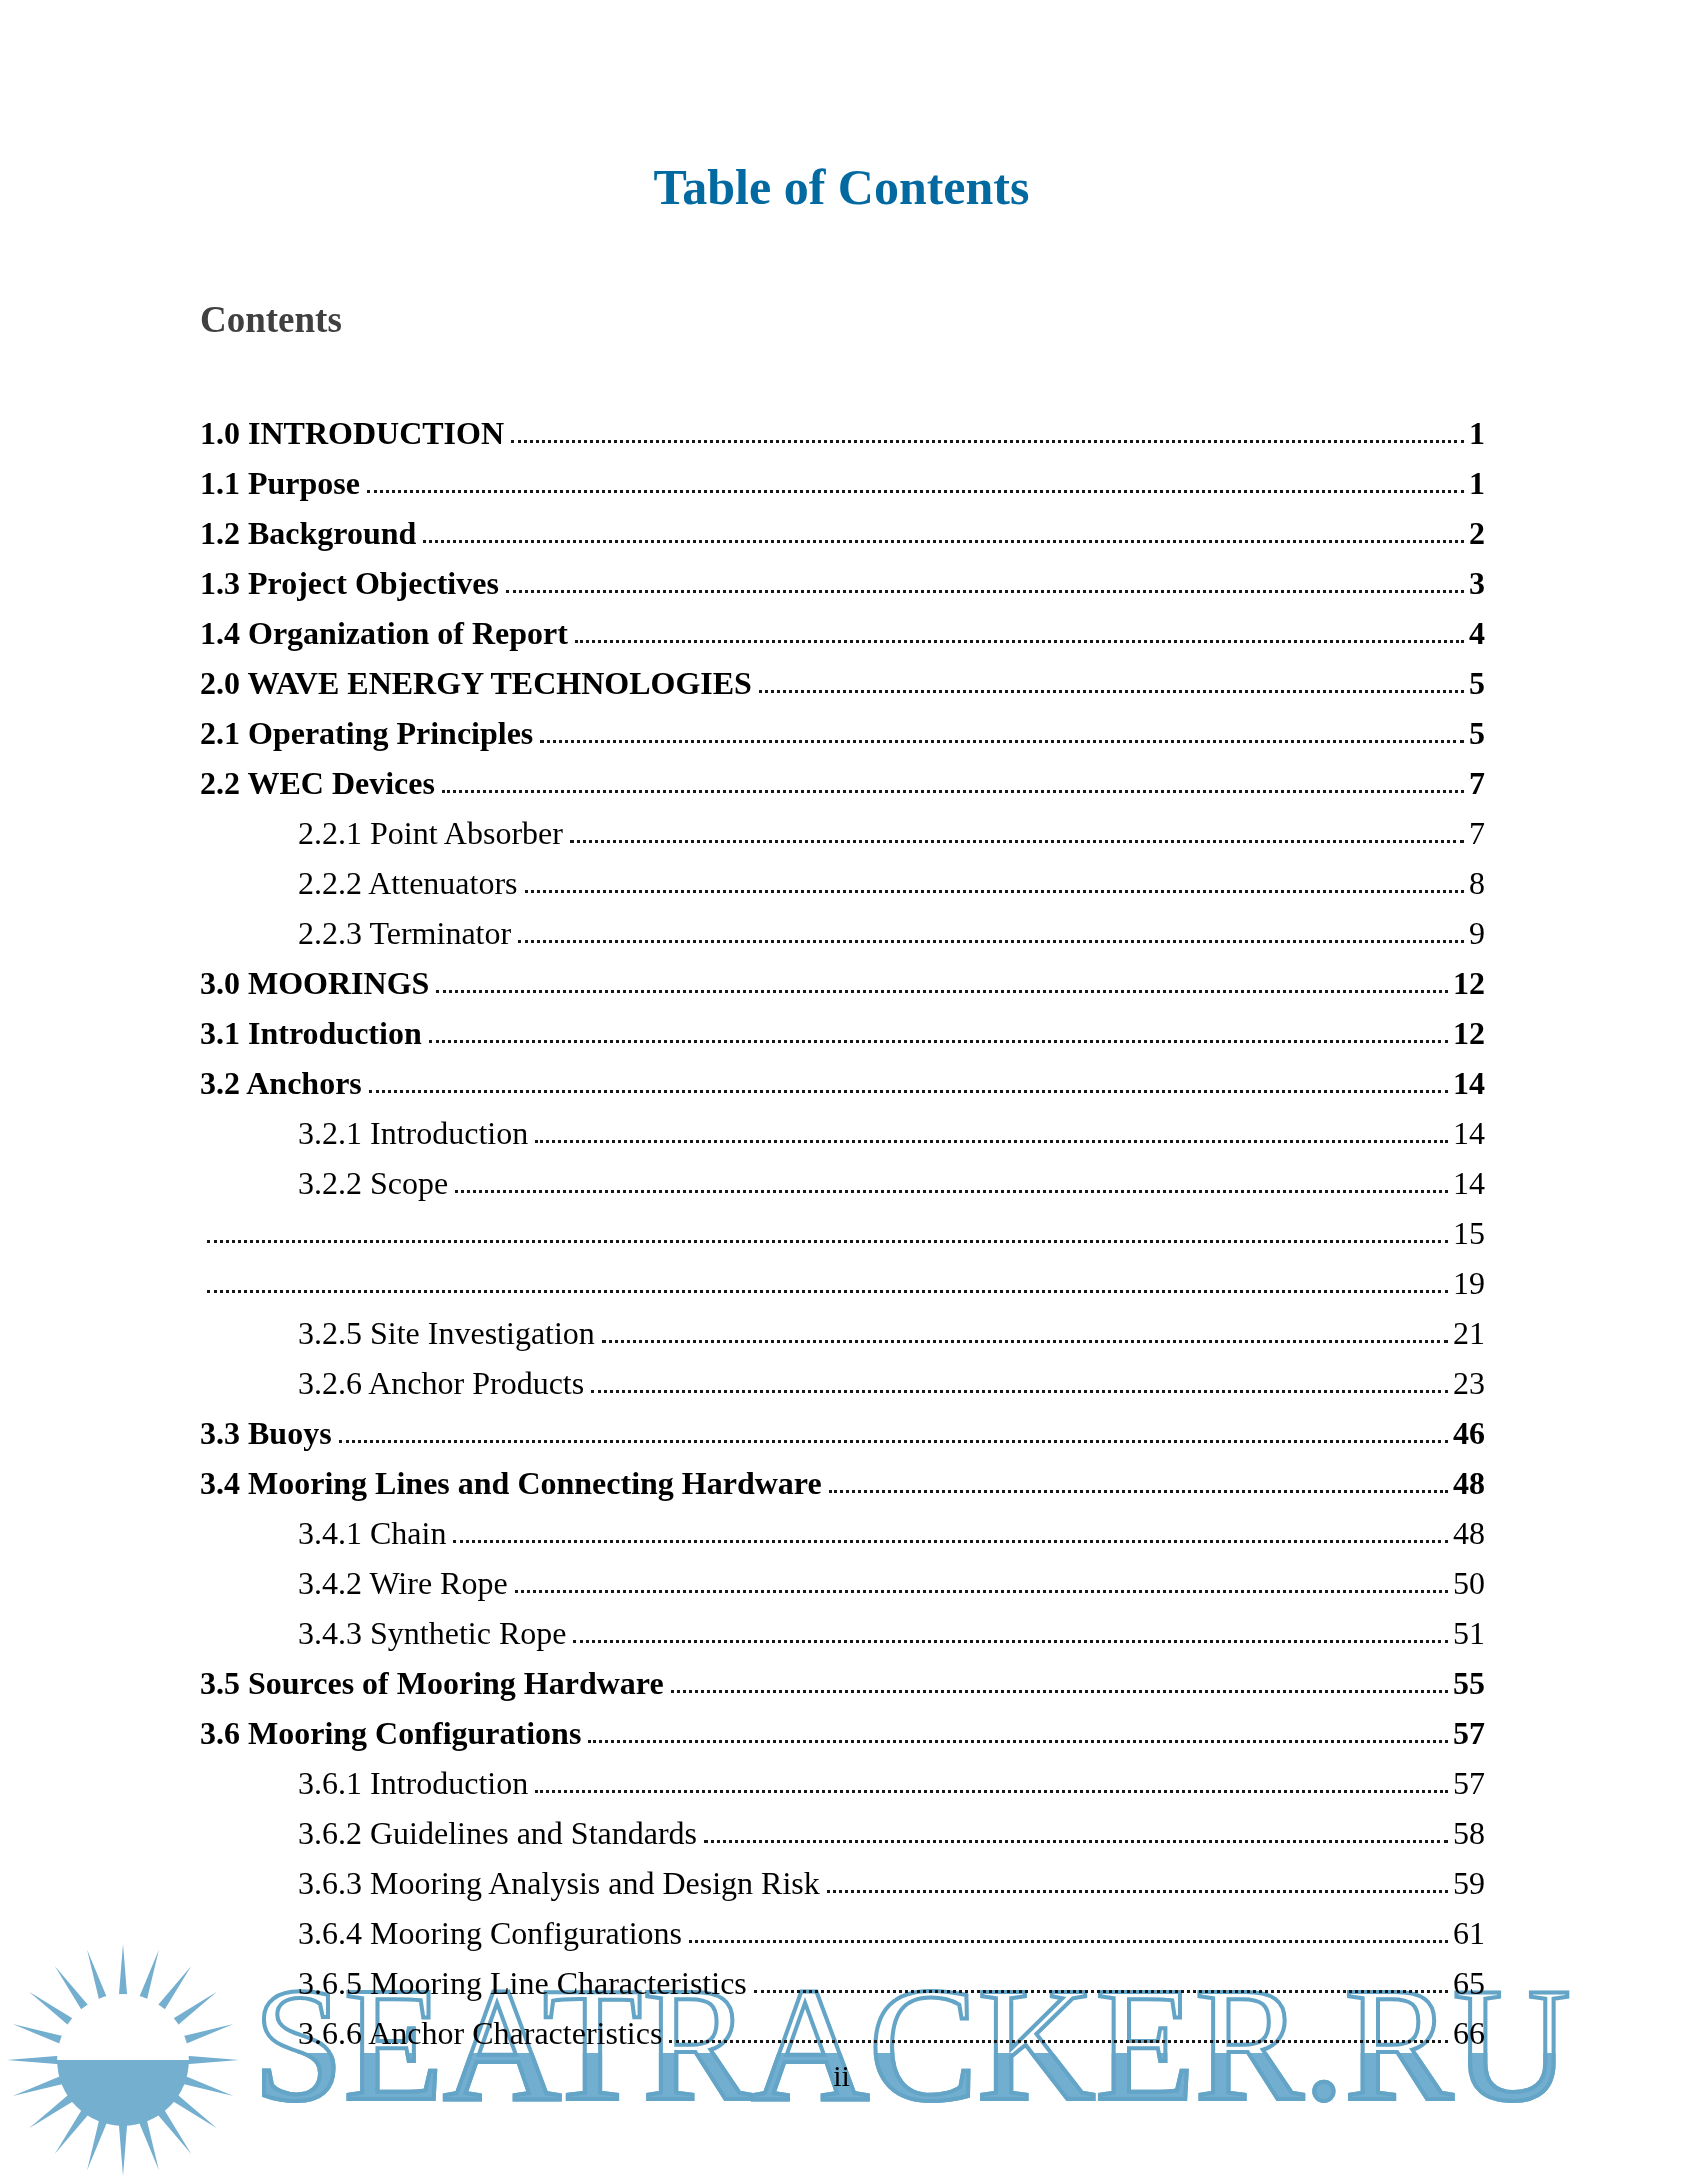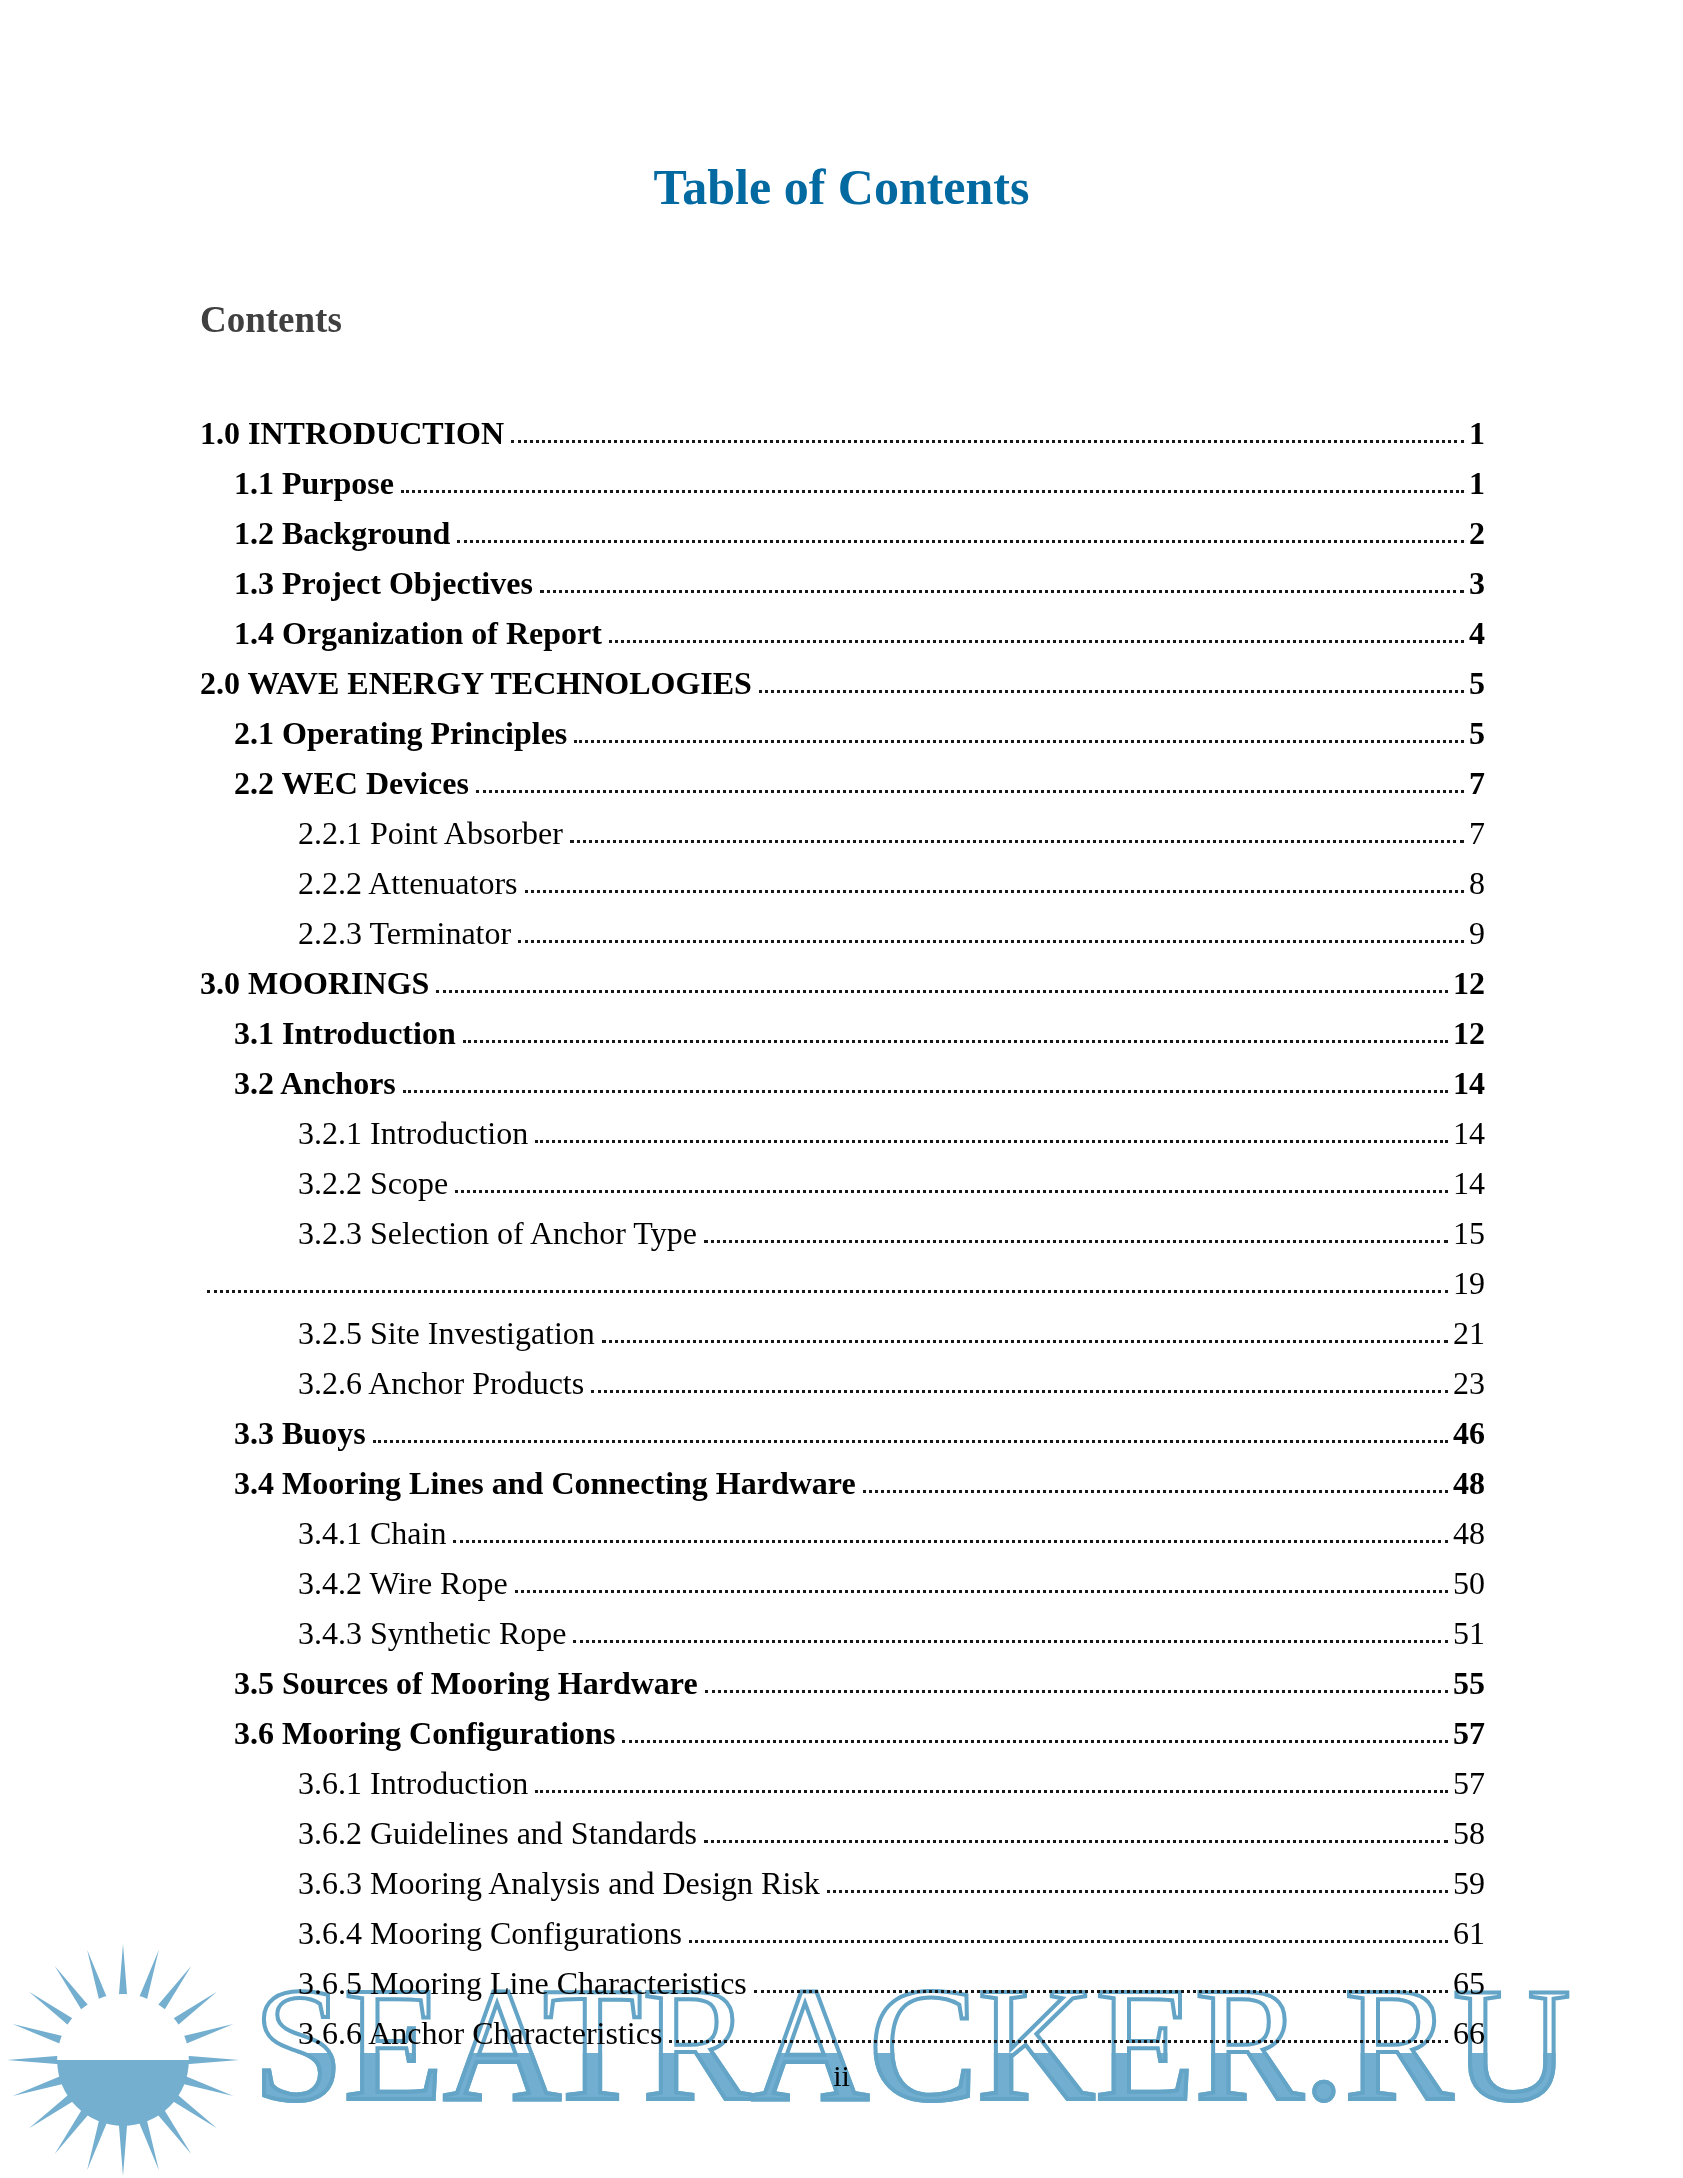--- a/index.html
+++ b/index.html
@@ -75,21 +75,21 @@
   .toc-row .leader {
     flex:1 1 auto;
     min-width:20px;
     border-bottom:3.4px dotted #171717;
     margin:0 5px 9px 7px;
   }
   .toc-row .toc-page { line-height:1.15; }
   .toc-row.level-1 { font-weight:bold;align-items:flex-end; }
   .toc-row.level-1 .toc-label { margin-left:0; }
   .toc-row.level-2 { font-weight:bold; }
-  .toc-row.level-2 .toc-label { margin-left:34px; }
+  .toc-row.level-2 .toc-label { }
   .toc-row.level-3 { font-weight:normal; }
   .toc-row.level-3 .toc-label { margin-left:98px; }
 
   .folio {
     position:absolute;
     top:2059px; left:0; right:0;
     text-align:center;
     font-size:30px;
     color:#000;
   }
@@ -189,21 +189,20 @@
     <span class="toc-label">3.2.1 Introduction</span>
     <span class="leader"></span>
     <span class="toc-page">14</span>
   </div>
         <div class="toc-row level-3">
     <span class="toc-label">3.2.2 Scope</span>
     <span class="leader"></span>
     <span class="toc-page">14</span>
   </div>
         <div class="toc-row level-3">
-    <span class="toc-label">3.2.3 Selection of Anchor Type</span>
     <span class="leader"></span>
     <span class="toc-page">15</span>
   </div>
         <div class="toc-row level-3">
     <span class="leader"></span>
     <span class="toc-page">19</span>
   </div>
         <div class="toc-row level-3">
     <span class="toc-label">3.2.5 Site Investigation</span>
     <span class="leader"></span>

